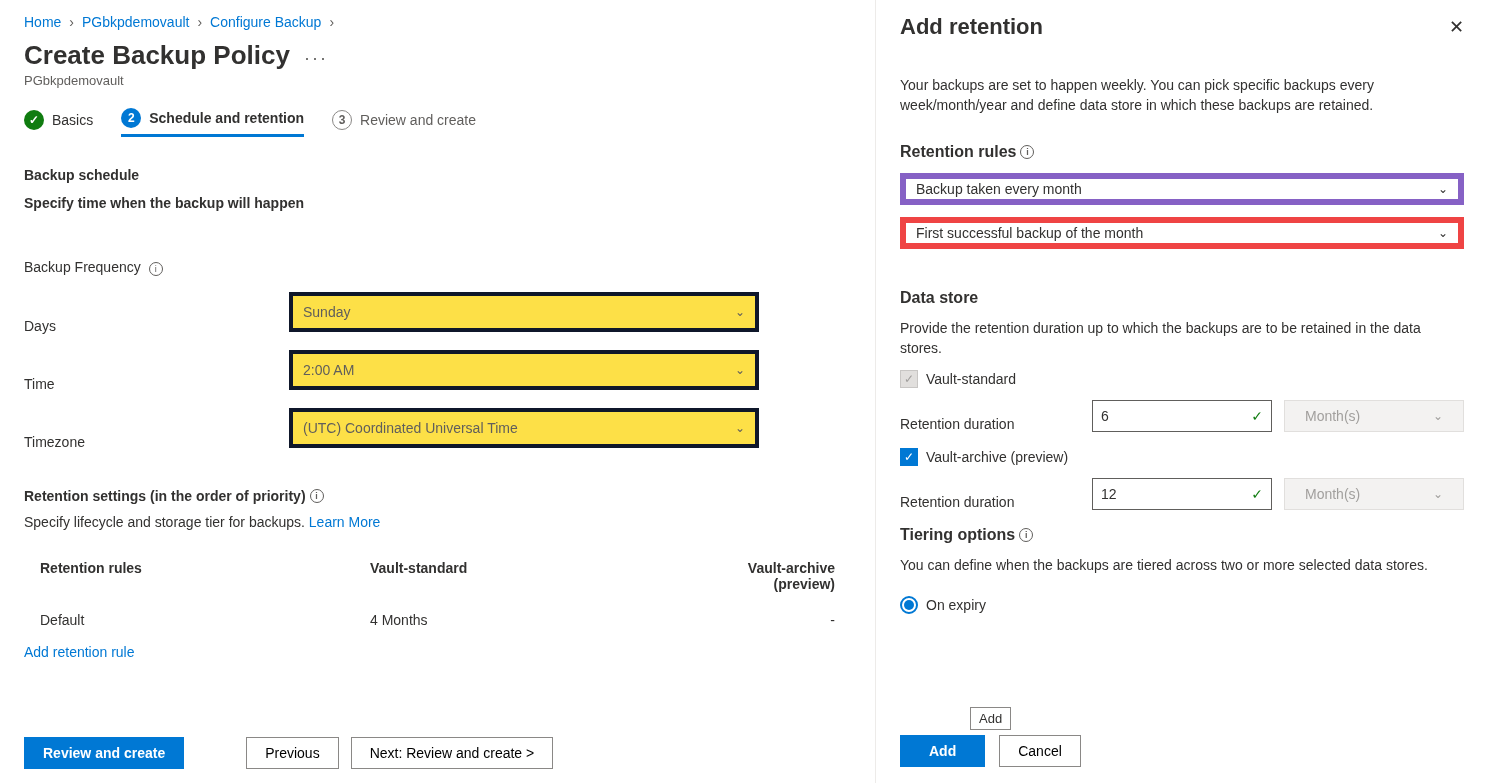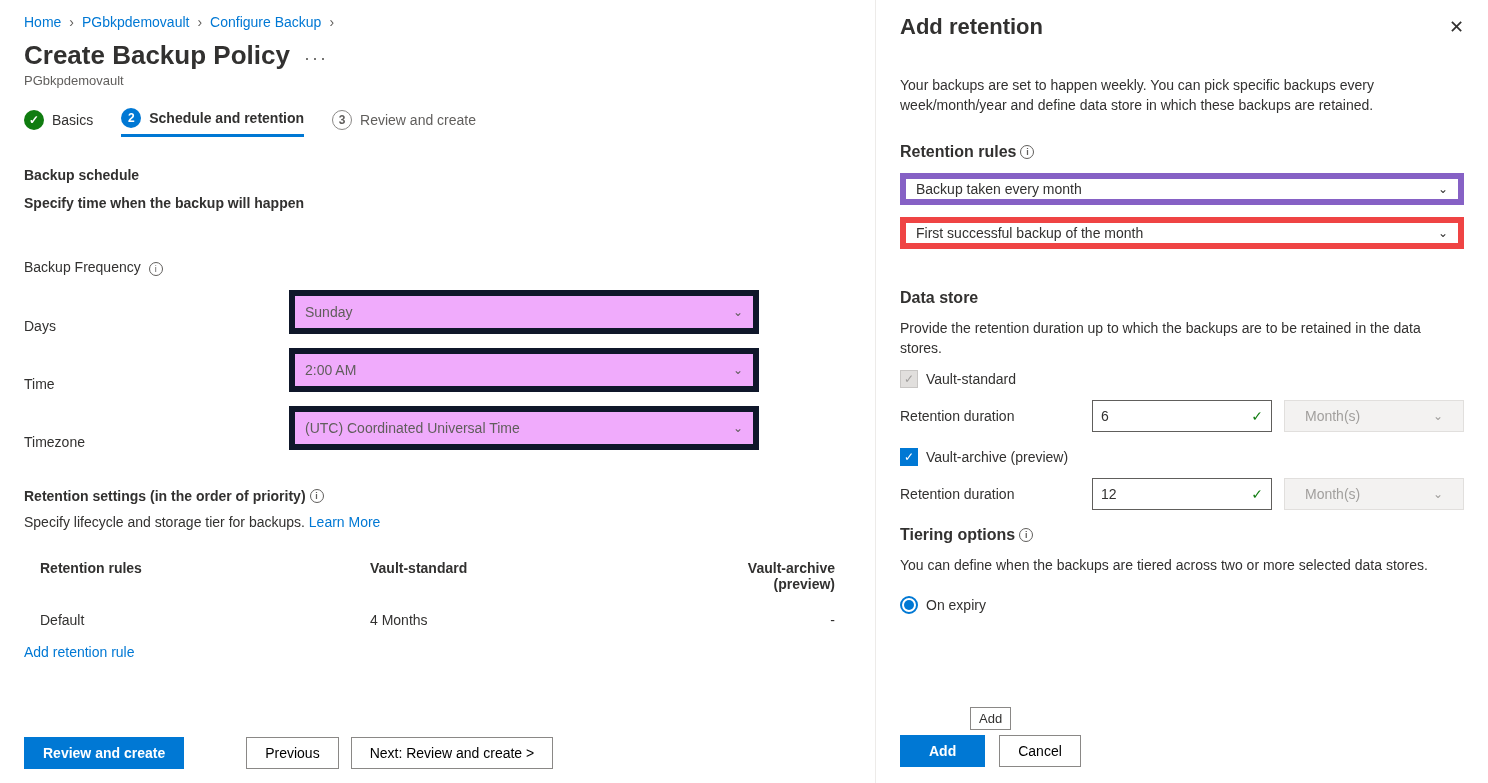--- a/index.html
+++ b/index.html
@@ -30,21 +30,21 @@
     .step-label { font-size: 14px; color: #323130; }
     .step.pending .step-label { color: #605e5c; }
 
     
     .section-title { font-weight: 600; font-size: 14px; margin-bottom: 12px; color: #323130; }
     .section-desc { font-size: 14px; margin-bottom: 20px; font-weight: 600; }
     .label-row { display: flex; align-items: center; margin-bottom: 14px; }
     .label-row .label { width: 265px; font-size: 14px; color: #323130; margin-top: 28px; }
     .info-icon { display: inline-flex; width: 14px; height: 14px; border: 1px solid #605e5c; border-radius: 50%; align-items: center; justify-content: center; font-size: 9px; color: #605e5c; margin-left: 4px; }
 
-    .dropdown { position: relative; width: 470px; height: 32px; background: #f0abfc; border: 6px solid #0f172a; display: flex; align-items: center; padding: 16px 10px; color: #605e5c; justify-content: space-between; }
+    .dropdown { position: relative; width: 470px; height: 32px; background: #fde047; border: 4px solid #0f172a; display: flex; align-items: center; padding: 16px 10px; color: #605e5c; justify-content: space-between; }
     .dropdown .chev-icon { color: #605e5c; }
 
     .retention-header { font-weight: 600; margin-top: 24px; margin-bottom: 10px; display: flex; align-items: center; }
     .retention-desc { margin-bottom: 20px; font-size: 14px; }
     .link { color: #0078d4; text-decoration: none; }
 
     
     .table { width: 100%; }
     .table-header { display: flex; font-weight: 600; padding: 10px 16px; }
     .table-row { display: flex; padding: 10px 16px; }
@@ -67,21 +67,21 @@
 
     .select-box { width: 100%; height: 32px; border: 6px solid #ef4444; display: flex; align-items: center; padding: 0 10px; justify-content: space-between; margin-bottom: 12px; background: #fff; cursor: pointer; }
     .select-box.highlight { border-color: #8661c5; }
     .chev-icon { font-size: 12px; }
 
     .checkbox-row { display: flex; align-items: center; gap: 8px; margin-bottom: 12px; }
     .checkbox { width: 18px; height: 18px; border: 1px solid #605e5c; display: flex; align-items: center; justify-content: center; color: #fff; font-size: 12px; }
     .checkbox.disabled { background: #e1dfdd; border-color: #c8c6c4; color: #a19f9d; }
     .checkbox.checked { background: #0078d4; border-color: #0078d4; }
 
-    .duration-row { display: flex; align-items: center; gap: 12px; margin-bottom: 16px; }
+    .duration-row { display: flex; align-items: flex-end; gap: 12px; margin-bottom: 16px; }
     .duration-label { width: 180px; font-size: 14px; }
     .duration-input { width: 180px; height: 32px; border: 1px solid #605e5c; padding: 0 8px; display: flex; align-items: center; justify-content: space-between; }
     .duration-input .check-icon { color: #107c10; }
     .duration-unit { flex: 1; height: 32px; border: 1px solid #e1dfdd; background: #f3f2f1; padding: 0 20px; display: flex; align-items: center; justify-content: space-between; color: #a19f9d; }
 
     .note { font-size: 14px; margin-bottom: 12px; line-height: 1.4; }
 
     .radio-row { display: flex; align-items: center; gap: 8px; margin-top: 8px; }
     .radio { width: 18px; height: 18px; border: 2px solid #0078d4; border-radius: 50%; display: flex; align-items: center; justify-content: center; }
     .radio.checked::after { content: ''; width: 10px; height: 10px; background: #0078d4; border-radius: 50%; }

